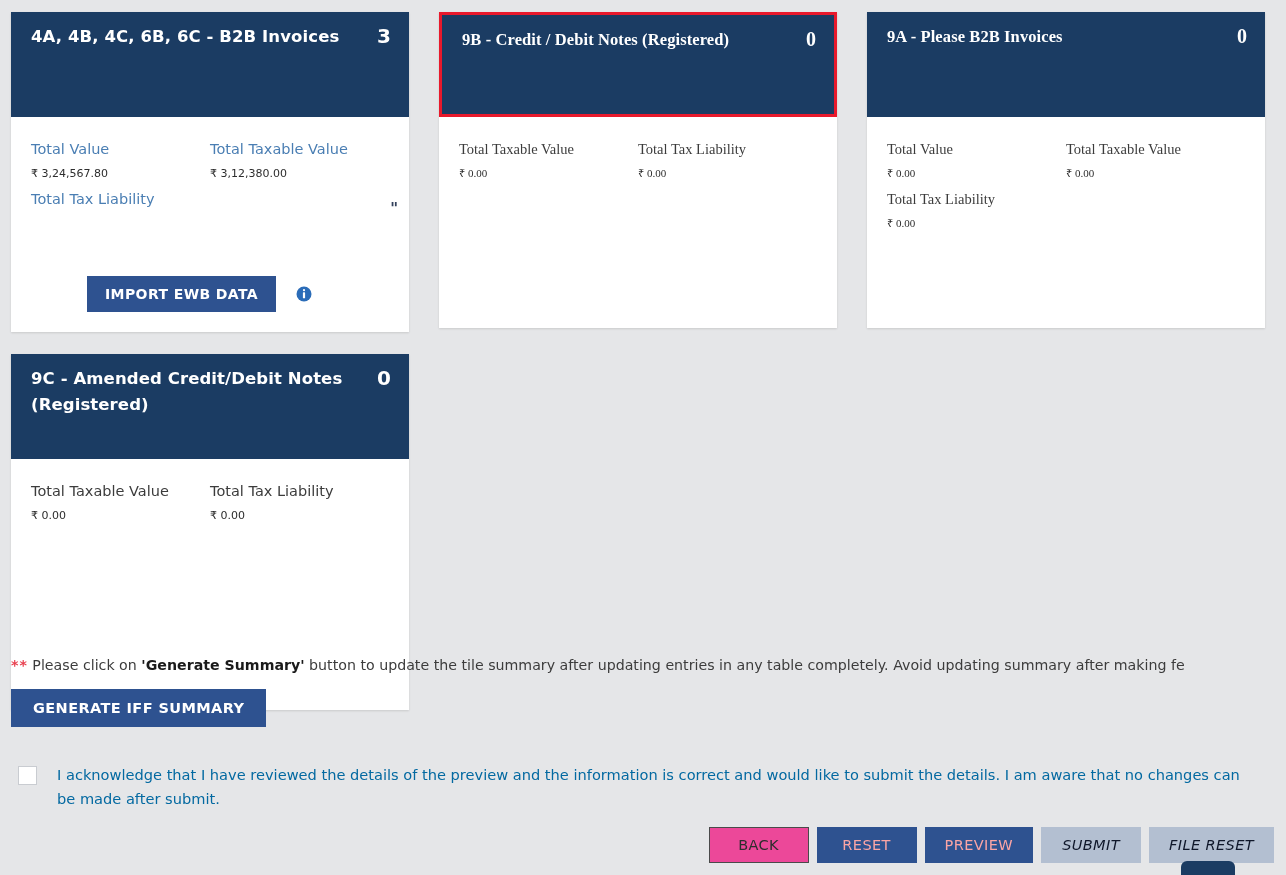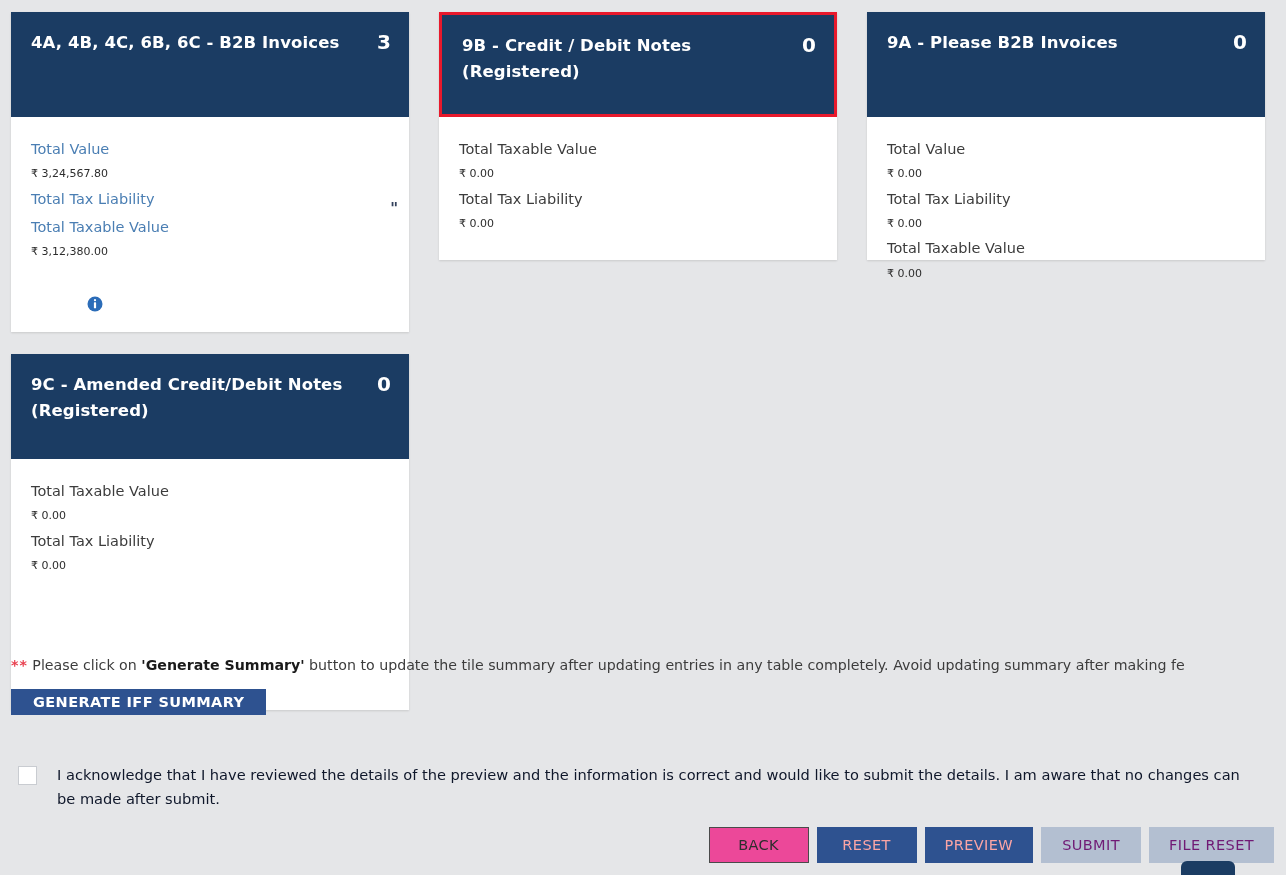--- a/index.html
+++ b/index.html
@@ -20,28 +20,28 @@
   }
   .tile-row { display: flex; gap: 30px; margin-bottom: 22px; }
 
   .tile {
     width: 398px;
     background: #ffffff;
     box-shadow: 0 1px 2px rgba(0,0,0,0.12);
     display: flex;
     flex-direction: column;
   }
-  .tile.short { height: 248px; }
+  .tile.short { height: 316px; font-family: Liberation Serif, serif; }
   .tile.tall  { height: 320px; }
   .tile.c9c   { height: 356px; }
 
   .tile-header {
     background: #1b3c63;
     color: #ffffff;
-    padding: 18px 18px 14px 20px;
+    padding: 12px 18px 14px 20px;
     display: flex;
     align-items: flex-start;
     justify-content: space-between;
     min-height: 105px;
   }
   .tile-header.highlighted {
     border: 3px solid #e8192c;
   }
   .tile-title {
     font-size: 16.5px;
@@ -58,21 +58,20 @@
   }
 
   .tile-body {
     flex: 1;
     padding: 18px 20px 14px 20px;
     position: relative;
   }
   .stat-grid {
     display: flex;
     flex-wrap: wrap;
-    flex-direction: column;
   }
   .stat-col { width: 50%; }
   .stat-label {
     font-size: 14.5px;
     line-height: 1.95;
     color: #3c3c3c;
     white-space: nowrap;
   }
   .stat-label.blue { color: #4a7eb3; }
   .stat-value {
@@ -127,21 +126,21 @@
 
   .btn-generate {
     position: absolute;
     left: 11px; top: 689px;
     background: #2e5290;
     color: #ffffff;
     border: none;
     font-size: 14.5px;
     font-weight: bold;
     letter-spacing: 0.4px;
-    padding: 5px 22px;
+    padding: 11px 22px;
     cursor: pointer;
     font-family: inherit;
   }
 
   
   .ack {
     position: absolute;
     left: 18px; top: 763px;
     width: 1240px;
     display: flex;
@@ -152,21 +151,21 @@
     background: #ffffff;
     border: 1px solid #c9ccd1;
     margin-top: 3px;
     flex: none;
     cursor: pointer;
   }
   .ack-text {
     margin-left: 20px;
     font-size: 14.6px;
     line-height: 1.65;
-    color: #0f172a;
+    color: #0369a1;
   }
 
   
   .footer-btns {
     position: absolute;
     right: 12px; top: 827px;
     display: flex;
     gap: 8px;
   }
   .fbtn {
@@ -178,21 +177,21 @@
     min-width: 100px;
     cursor: pointer;
     font-family: inherit;
   }
   .fbtn.light {
     background: #ec4899;
     color: #2d2d2d;
     border: 1px solid #4a4a4a;
   }
   .fbtn.primary { background: #2e5290; color: #fca5a5; }
-  .fbtn.disabled { background: #b3bfd1; color: #701a75; cursor: default; }
+  .fbtn.disabled { background: #b3bfd1; color: #0f172a; cursor: default; font-style: italic; }
 
   .scroll-top {
     position: absolute;
     right: 51px; bottom: 0;
     width: 54px; height: 14px;
     background: #1b3c63;
     border-radius: 6px 6px 0 0;
   }
 </style>
 </head>
@@ -217,20 +216,21 @@
               <div class="stat-label blue">Total Tax Liability</div>
             </div>
             <div class="stat-col">
               <div class="stat-label blue">Total Taxable Value</div>
               <div class="stat-value">₹ 3,12,380.00</div>
             </div>
           </div>
           <div class="quote-mark">"</div>
         </div>
         <div class="tile-actions">
+          <button class="btn-ewb">IMPORT EWB DATA</button>
           <span class="info-icon">
             <svg width="16" height="16" viewBox="0 0 16 16">
               <circle cx="8" cy="8" r="7.5" fill="#2b6cb8"></circle>
               <circle cx="8" cy="4.2" r="1.1" fill="#ffffff"></circle>
               <rect x="6.9" y="6.3" width="2.2" height="6" rx="0.6" fill="#ffffff"></rect>
             </svg>
           </span>
         </div>
       </div>
 

